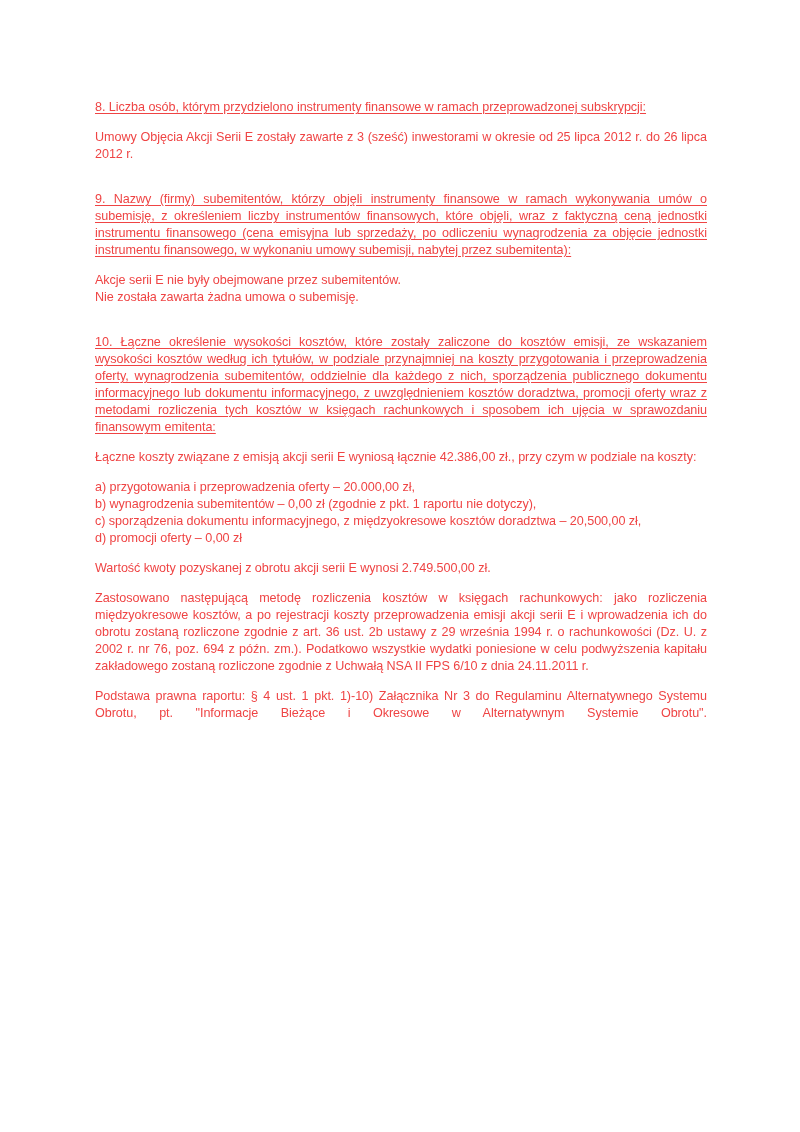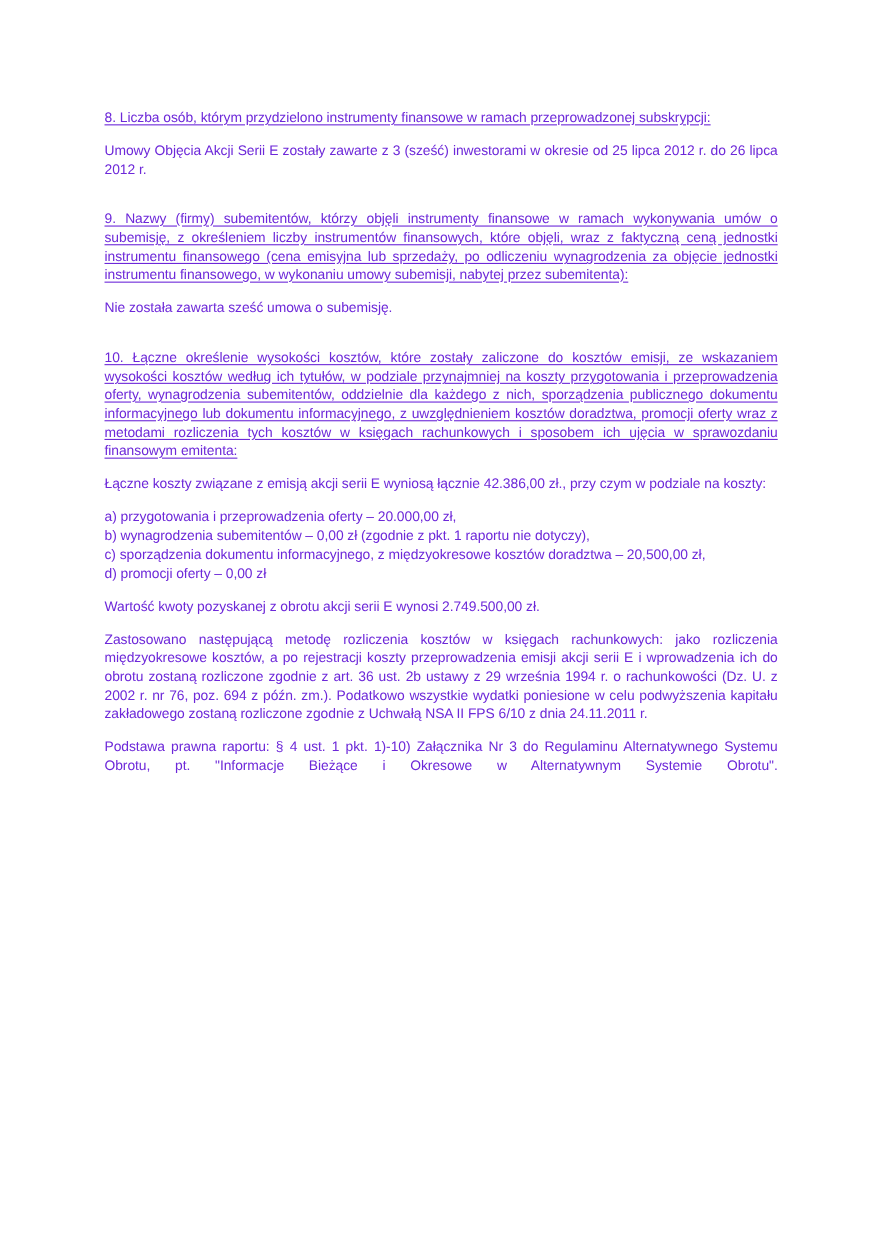--- a/index.html
+++ b/index.html
@@ -11,21 +11,21 @@
     position: relative;
     width: 800px;
     height: 1132px;
     background: #ffffff;
     overflow: hidden;
     box-sizing: border-box;
     padding: 99px 93px 0 95px;
     font-family: "Liberation Sans", "DejaVu Sans", sans-serif;
     font-size: 12.6px;
     line-height: 17px;
-    color: #6d28d9;
+    color: #ef4444;
     letter-spacing: -0.05px;
   }
   .para {
     margin: 0 0 13px 0;
     text-align: justify;
   }
   .section-heading {
     margin: 28px 0 13px 0;
     text-align: justify;
     text-decoration: underline;
@@ -50,21 +50,22 @@
 
 <div class="page">
 
   <p class="section-heading first">8. Liczba osób, którym przydzielono instrumenty finansowe w ramach przeprowadzonej subskrypcji:</p>
 
   <p class="para">Umowy Objęcia Akcji Serii E zostały zawarte z 3 (sześć) inwestorami w okresie od 25 lipca 2012 r. do 26 lipca 2012 r.</p>
 
   <p class="section-heading">9. Nazwy (firmy) subemitentów, którzy objęli instrumenty finansowe w ramach wykonywania umów o subemisję, z określeniem liczby instrumentów finansowych, które objęli, wraz z faktyczną ceną jednostki instrumentu finansowego (cena emisyjna lub sprzedaży, po odliczeniu wynagrodzenia za objęcie jednostki instrumentu finansowego, w wykonaniu umowy subemisji, nabytej przez subemitenta):</p>
 
   <div class="para plain">
-    <div class="line">Nie została zawarta sześć umowa o subemisję.</div>
+    <div class="line">Akcje serii E nie były obejmowane przez subemitentów.</div>
+    <div class="line">Nie została zawarta żadna umowa o subemisję.</div>
   </div>
 
   <p class="section-heading">10. Łączne określenie wysokości kosztów, które zostały zaliczone do kosztów emisji, ze wskazaniem wysokości kosztów według ich tytułów, w podziale przynajmniej na koszty przygotowania i przeprowadzenia oferty, wynagrodzenia subemitentów, oddzielnie dla każdego z nich, sporządzenia publicznego dokumentu informacyjnego lub dokumentu informacyjnego, z uwzględnieniem kosztów doradztwa, promocji oferty wraz z metodami rozliczenia tych kosztów w księgach rachunkowych i sposobem ich ujęcia w sprawozdaniu finansowym emitenta:</p>
 
   <p class="para plain">Łączne koszty związane z emisją akcji serii E wyniosą łącznie 42.386,00 zł., przy czym w podziale na koszty:</p>
 
   <div class="para plain">
     <div class="line">a) przygotowania i przeprowadzenia oferty – 20.000,00 zł,</div>
     <div class="line">b) wynagrodzenia subemitentów – 0,00 zł (zgodnie z pkt. 1 raportu nie dotyczy),</div>
     <div class="line">c) sporządzenia dokumentu informacyjnego, z międzyokresowe kosztów doradztwa – 20,500,00 zł,</div>

